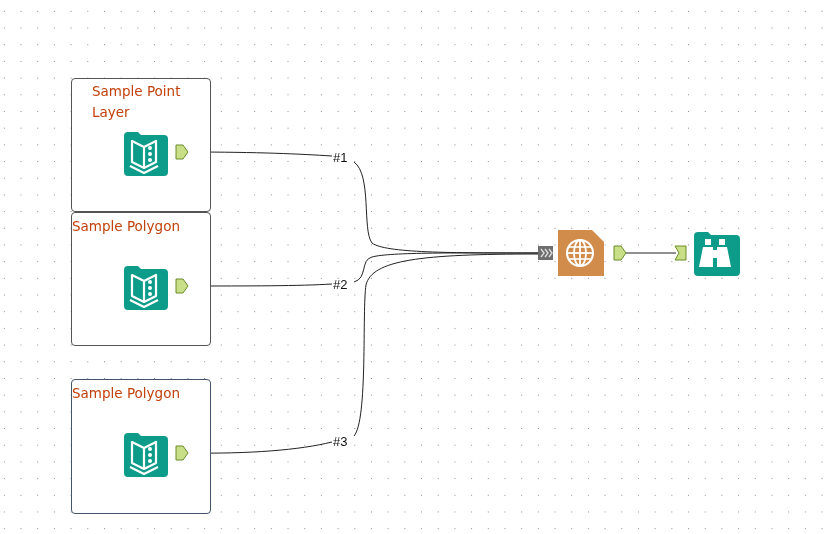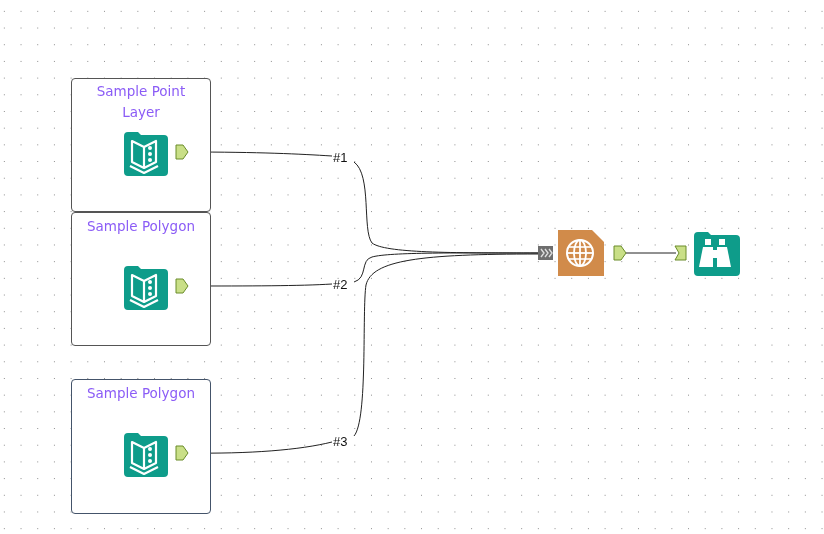--- a/index.html
+++ b/index.html
@@ -11,22 +11,22 @@
     background-position: -4px 3px;
     font-family: "DejaVu Sans", sans-serif;
   }
   .canvas { position: absolute; left: 0; top: 0; width: 824px; height: 534px; }
   .container-box {
     position: absolute; box-sizing: border-box;
     border: 1px solid #555; border-radius: 4px; background: #fff;
   }
   .container-box.dashed { border: 1px solid #44546a; }
   .box-title {
-    position: absolute; left: 0; right: 0; text-align: center;
-    font-size: 13.5px; color: #8b5cf6; line-height: 21px;
+    position: absolute; left: 0; right: 0; 
+    font-size: 13.5px; color: #c2410c; line-height: 21px;
   }
   .tool {
     position: absolute; width: 48px; height: 48px;
   }
   .anchor { position: absolute; }
   .conn-label {
     position: absolute; font-size: 13px; color: #111;
     font-family: "Liberation Sans", sans-serif;
   }
   svg.wires { position: absolute; left: 0; top: 0; }

